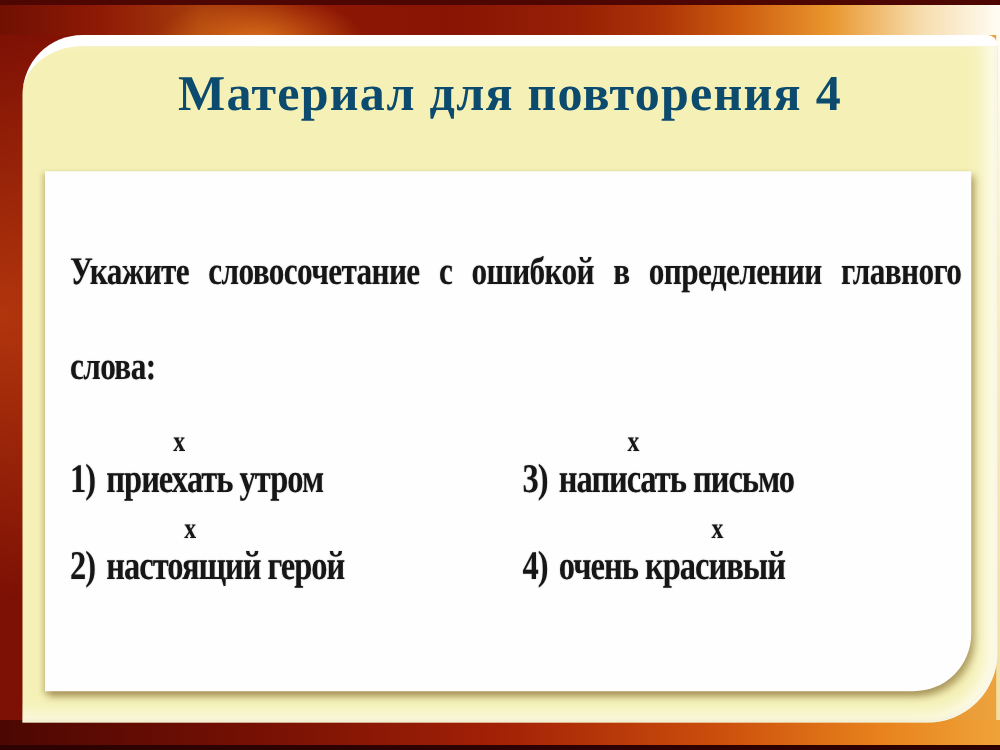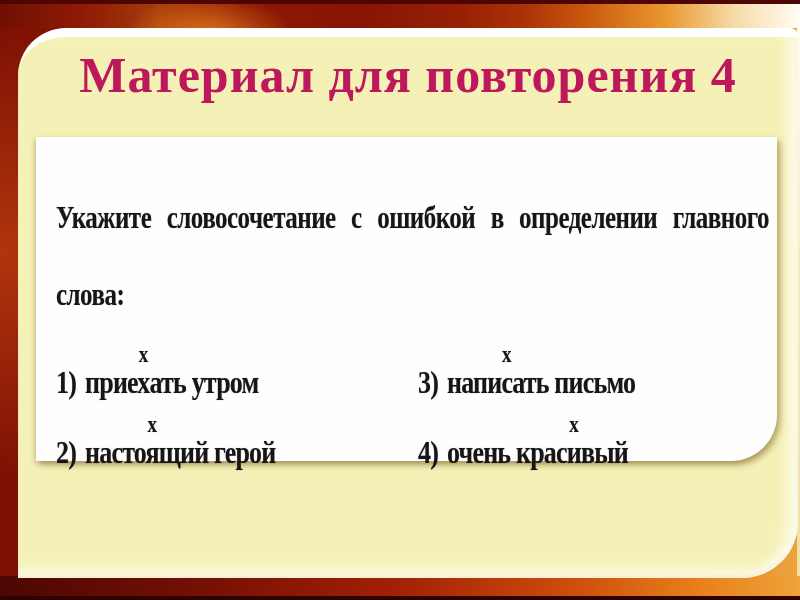--- a/index.html
+++ b/index.html
@@ -35,26 +35,26 @@
     background:#f5f1b6;
     border-top:9px solid #ffffff;
     border-radius:48px 8px 56px 0;
     box-shadow:
       inset -18px 0 16px -10px rgba(255,255,250,.95),
       inset 0 -16px 16px -10px rgba(255,255,248,.8),
       inset -2px -2px 3px rgba(150,120,50,.25);
   }
   .slide-title{
     margin:14px 10px 0 10px;text-align:center;
-    font-weight:bold;font-size:50px;line-height:48px;letter-spacing:1px;
-    color:#be185d;
+    font-weight:bold;font-size:40px;line-height:48px;letter-spacing:1px;
+    color:#0c4a6e;
   }
   
   .scan{
-    position:absolute;left:18px;top:100px;width:741px;height:324px;
+    position:absolute;left:18px;top:100px;width:741px;height:416px;
     background:#fefefe;border-radius:0 0 46px 0;
     box-shadow:3px 4px 6px rgba(120,90,30,.5), -2px 2px 4px rgba(120,90,30,.22);
   }
   .scan-inner{
     position:absolute;left:0;top:0;width:741px;height:333px;
     transform:scaleY(1.25);transform-origin:top left;
     font-weight:bold;color:#161616;
     text-shadow:0 0 1px rgba(0,0,0,.35);
   }
   .q-line1{

